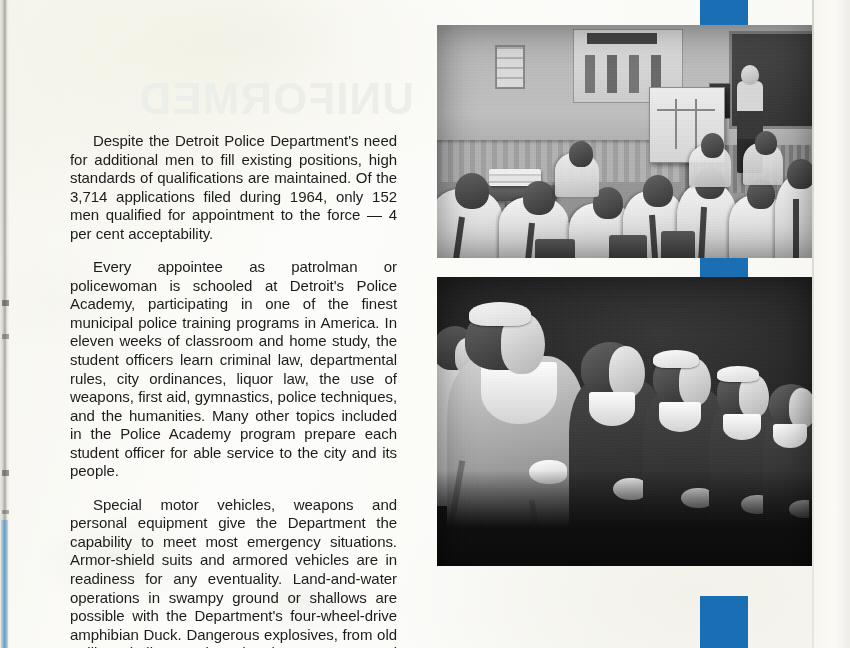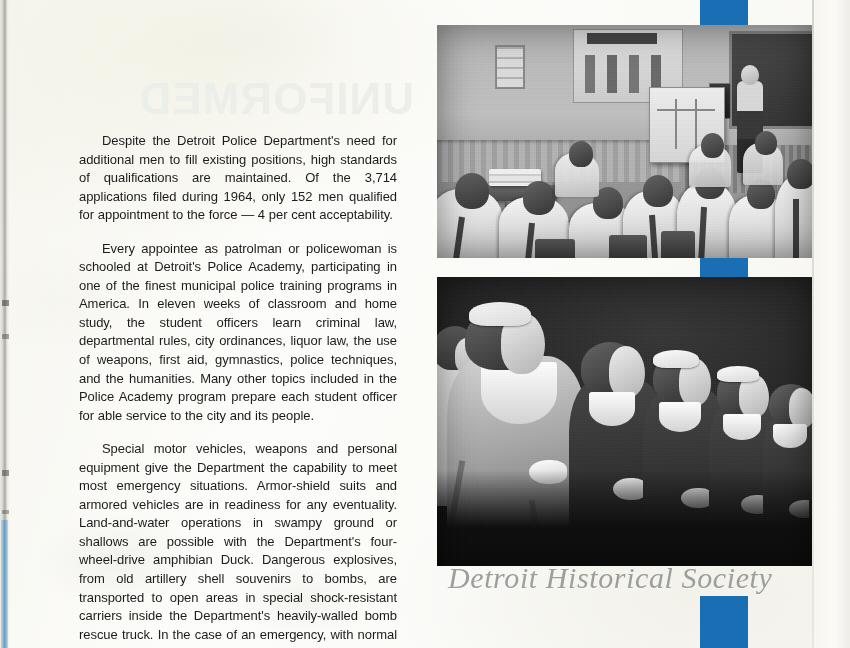--- a/index.html
+++ b/index.html
@@ -83,23 +83,23 @@
 
   
   .text-col {
     position: absolute;
     left: 66px;
     top: 132px;
     width: 331px;
     color: #1c1c1c;
   }
   .para {
-    margin: 0 0 15px 13px;
+    margin: 0 0 15px 4px;
     font-family: "Liberation Sans", sans-serif;
-    font-size: 13px;
+    font-size: 15px;
     line-height: 18.55px;
     text-align: justify;
     text-indent: 23px;
     letter-spacing: -0.05px;
     word-spacing: .2px;
   }
   .para:last-child { margin-bottom: 0; }
 
   
   .photo {
@@ -488,15 +488,14 @@
 
     <div class="pw-floor"></div>
     <div class="grain"></div>
     <div class="vignette"></div>
   </div>
 
   <div class="accent" id="accent-top"></div>
   <div class="accent" id="accent-middle"></div>
   <div class="accent" id="accent-bottom"></div>
 
-  <div class="watermark">Detroit Historical Society</div>
 
 </div>
 
 </body></html>

